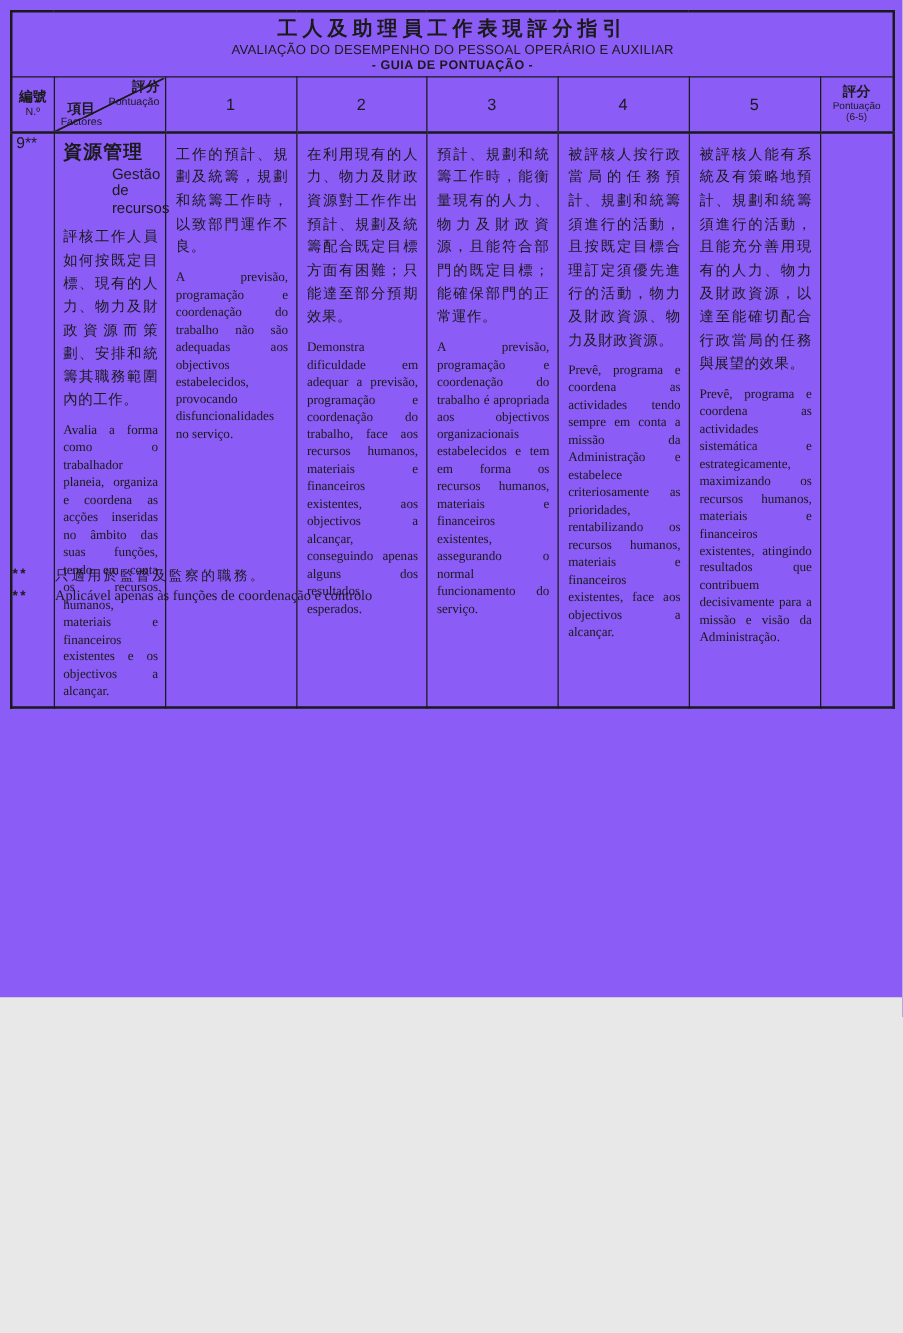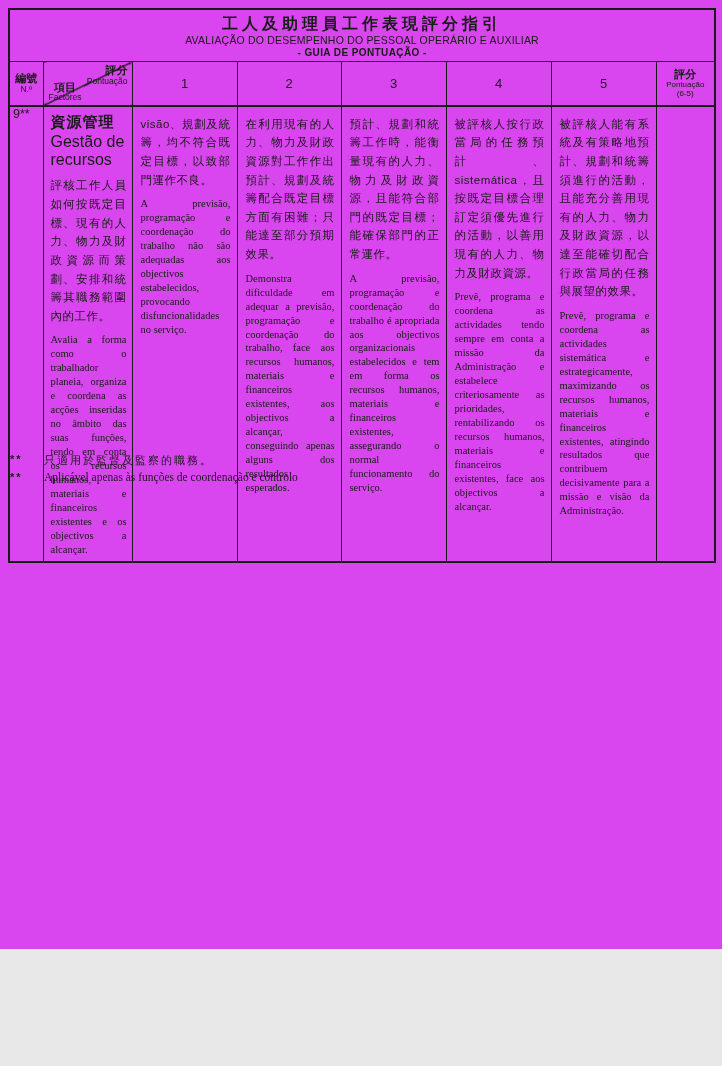--- a/index.html
+++ b/index.html
@@ -1,22 +1,22 @@
 <!DOCTYPE html>
 <html><head>
 <meta charset="utf-8">
 <style>
   * { margin: 0; padding: 0; box-sizing: border-box; }
   html, body { background: #e8e8e8; }
   body { font-family: "Liberation Sans", sans-serif; }
   .page {
     position: relative;
     width: 722px;
-    height: 949px;
-    background: #d946ef;
+    height: 798px;
+    background: #8b5cf6;
     margin: 0 auto;
     overflow: hidden;
     color: #1a1a1a;
   }
 
   table.guide {
     position: absolute;
     left: 8px;
     top: 8px;
     width: 706px;
@@ -50,21 +50,21 @@
       #1a1a1a calc(50% + 0.7px), transparent calc(50% + 0.7px));
   }
   .diag-top { position: absolute; top: 2px; right: 4px; text-align: right; }
   .diag-bottom { position: absolute; bottom: 2px; left: 5px; text-align: center; margin-top: 30px; }
 
   
   tr.content-row td { height: 350px; }
   td.num-cell { vertical-align: middle; text-align: left; padding-left: 3px; font-size: 12.5px; }
   td.factor-cell { padding: 6px 5px 4px 7px; }
   .factor-title-zh { font-size: 15px; font-weight: bold; letter-spacing: 1px; line-height: 1.2; }
-  .factor-title-pt { font-size: 16px; line-height: 1.15; margin-top: 2px; }
+  .factor-title-pt { font-size: 12px; line-height: 1.15; margin-top: 2px; margin-left: 39px; }
   .zh-par { font-size: 11.5px; line-height: 1.62; text-align: justify; text-justify: inter-character; letter-spacing: 0.5px; margin-top: 7px; }
   .pt-par { font-family: "Liberation Serif", serif; font-size: 10.5px; line-height: 1.33; text-align: justify; margin-top: 8px; }
   td.level-cell { padding: 8px 6px 4px 8px; }
   td.level-cell .zh-par { margin-top: 0; }
 
   
   .footnotes { position: absolute; left: 10px; top: 453px; }
   .footnote { display: flex; margin-bottom: 3px; }
   .fn-marker { width: 34px; font-size: 11px; font-weight: bold; letter-spacing: 2px; }
   .fn-zh { font-size: 11px; letter-spacing: 2px; }
@@ -130,33 +130,33 @@
 
     <tr class="content-row">
       <td class="num-cell">9**</td>
       <td class="factor-cell">
         <div class="factor-title-zh">資源管理</div>
         <div class="factor-title-pt">Gestão de recursos</div>
         <div class="zh-par">評核工作人員如何按既定目標、現有的人力、物力及財政資源而策劃、安排和統籌其職務範圍內的工作。</div>
         <div class="pt-par">Avalia a forma como o trabalhador planeia, organiza e coordena as acções inseridas no âmbito das suas funções, tendo em conta os recursos humanos, materiais e financeiros existentes e os objectivos a alcançar.</div>
       </td>
       <td class="level-cell">
-        <div class="zh-par">visão、規劃及統籌，均不符合既定目標，以致部門運作不良。</div>
+        <div class="zh-par">工作的預計、規劃及統籌，規劃和統籌工作時，以致部門運作不良。</div>
         <div class="pt-par">A previsão, programação e coordenação do trabalho não são adequadas aos objectivos estabelecidos, provocando disfuncionalidades no serviço.</div>
       </td>
       <td class="level-cell">
         <div class="zh-par">在利用現有的人力、物力及財政資源對工作作出預計、規劃及統籌配合既定目標方面有困難；只能達至部分預期效果。</div>
         <div class="pt-par">Demonstra dificuldade em adequar a previsão, programação e coordenação do trabalho, face aos recursos humanos, materiais e financeiros existentes, aos objectivos a alcançar, conseguindo apenas alguns dos resultados esperados.</div>
       </td>
       <td class="level-cell">
         <div class="zh-par">預計、規劃和統籌工作時，能衡量現有的人力、物力及財政資源，且能符合部門的既定目標；能確保部門的正常運作。</div>
         <div class="pt-par">A previsão, programação e coordenação do trabalho é apropriada aos objectivos organizacionais estabelecidos e tem em forma os recursos humanos, materiais e financeiros existentes, assegurando o normal funcionamento do serviço.</div>
       </td>
       <td class="level-cell">
-        <div class="zh-par">被評核人按行政當局的任務預計、sistemática，且按既定目標合理訂定須優先進行的活動，以善用現有的人力、物力及財政資源。</div>
+        <div class="zh-par">被評核人按行政當局的任務預計、規劃和統籌須進行的活動，且按既定目標合理訂定須優先進行的活動，物力及財政資源、物力及財政資源。</div>
         <div class="pt-par">Prevê, programa e coordena as actividades tendo sempre em conta a missão da Administração e estabelece criteriosamente as prioridades, rentabilizando os recursos humanos, materiais e financeiros existentes, face aos objectivos a alcançar.</div>
       </td>
       <td class="level-cell">
         <div class="zh-par">被評核人能有系統及有策略地預計、規劃和統籌須進行的活動，且能充分善用現有的人力、物力及財政資源，以達至能確切配合行政當局的任務與展望的效果。</div>
         <div class="pt-par">Prevê, programa e coordena as actividades sistemática e estrategicamente, maximizando os recursos humanos, materiais e financeiros existentes, atingindo resultados que contribuem decisivamente para a missão e visão da Administração.</div>
       </td>
       <td></td>
     </tr>
   </tbody>
     </table>

